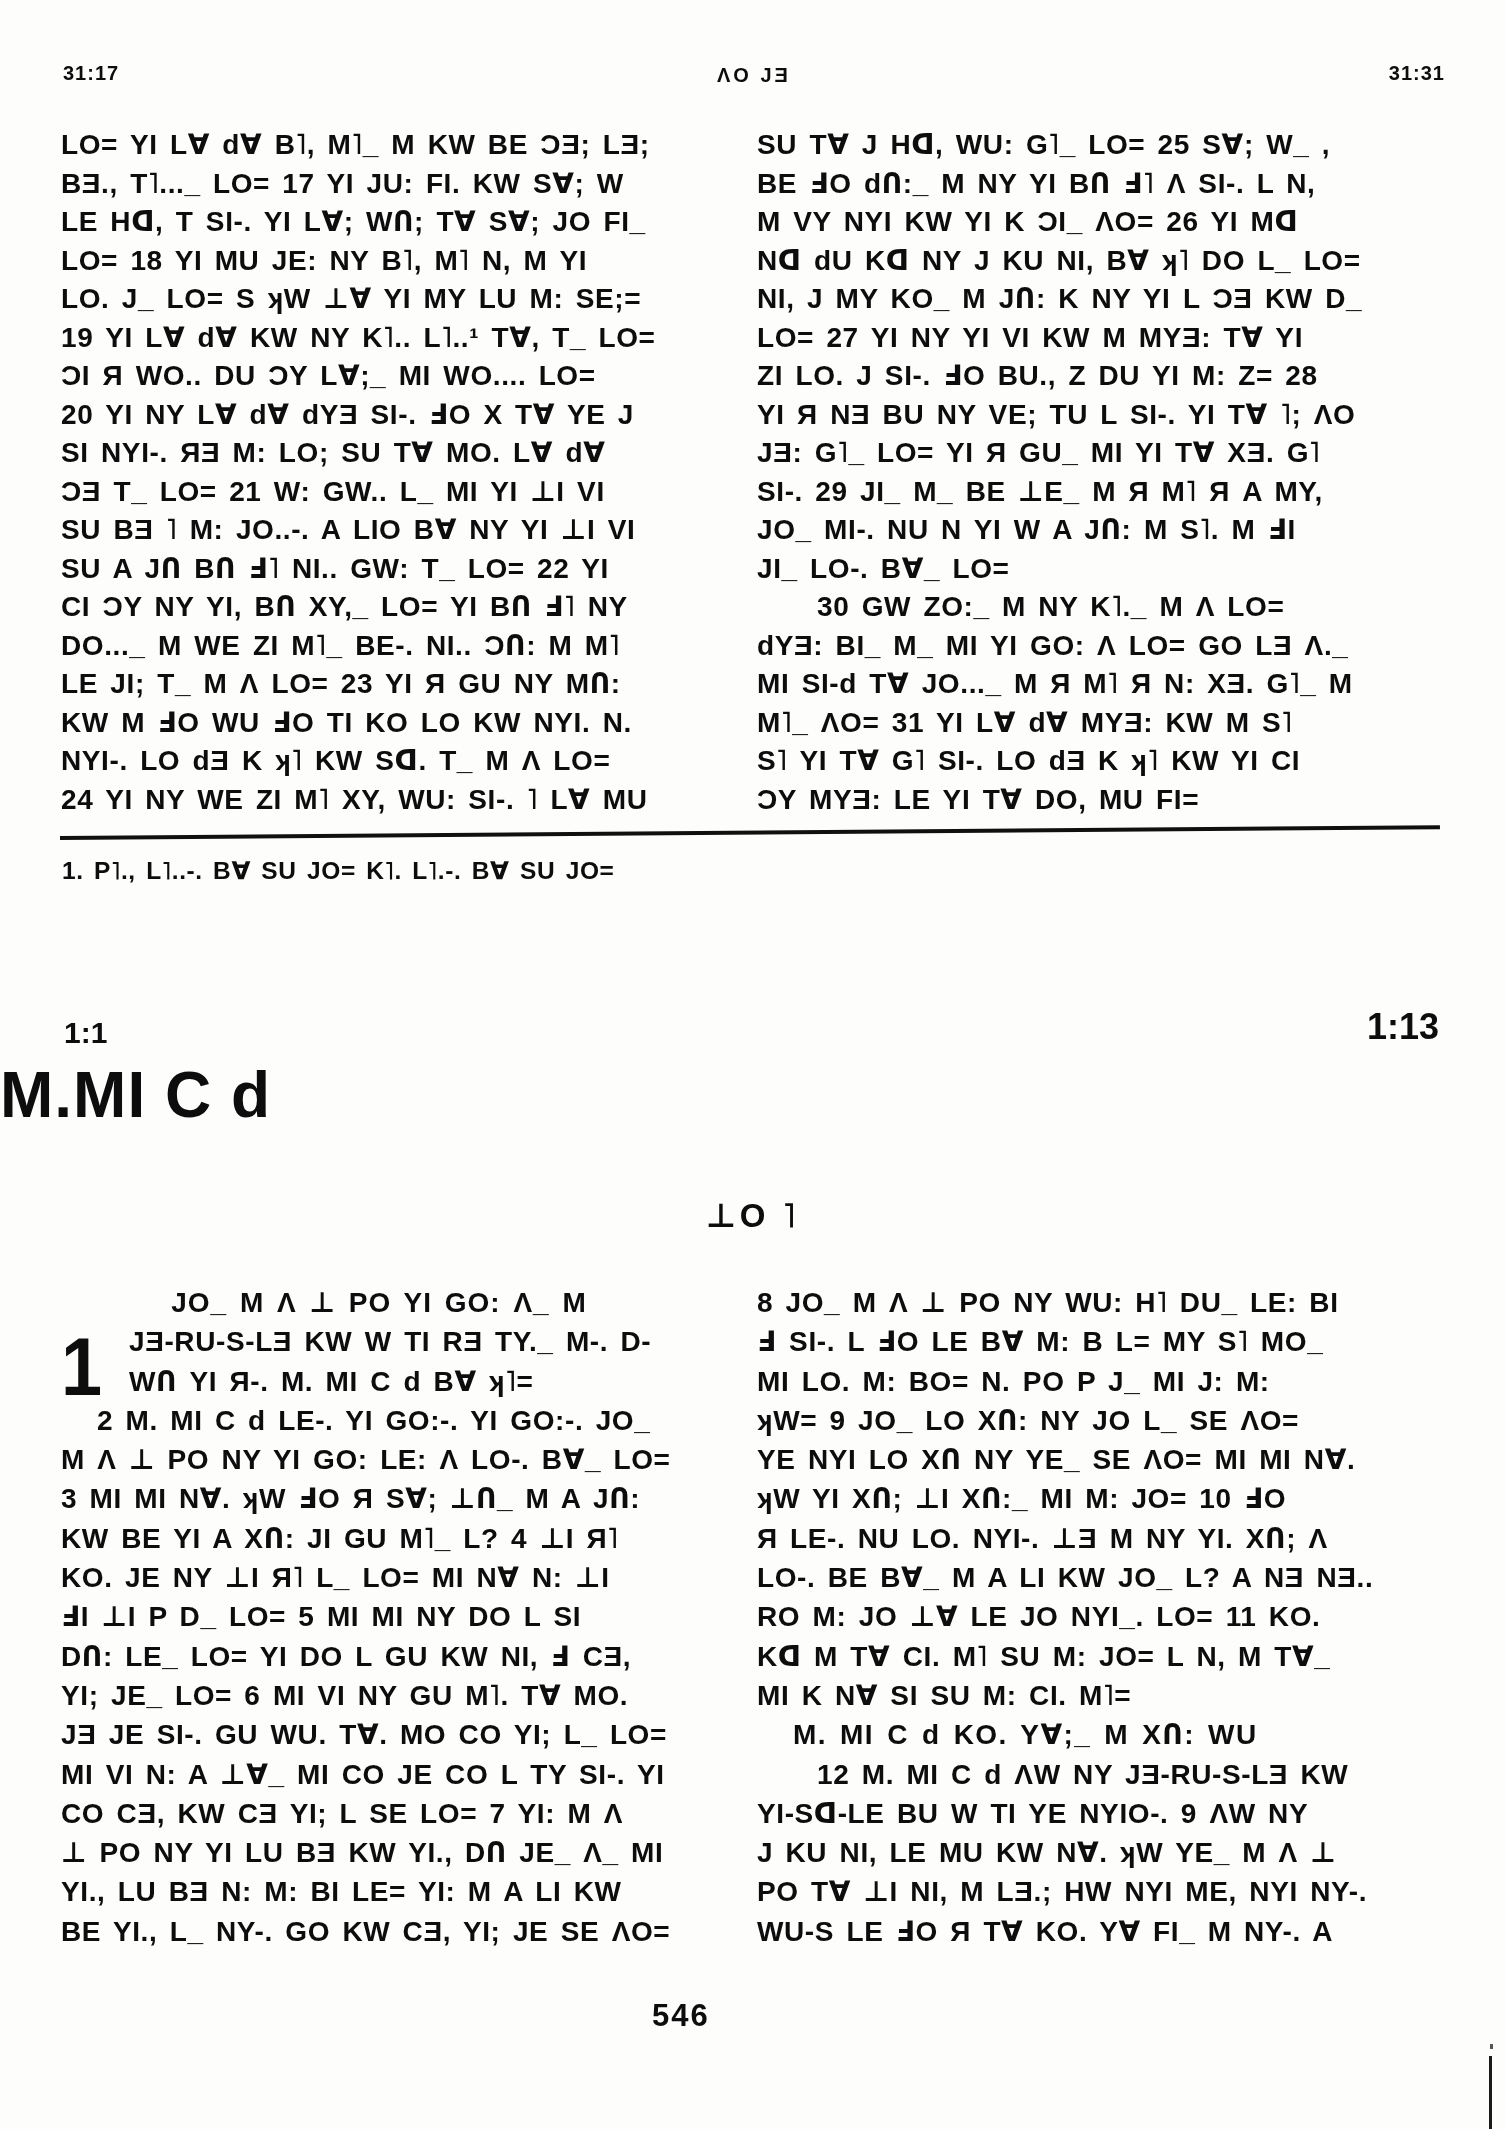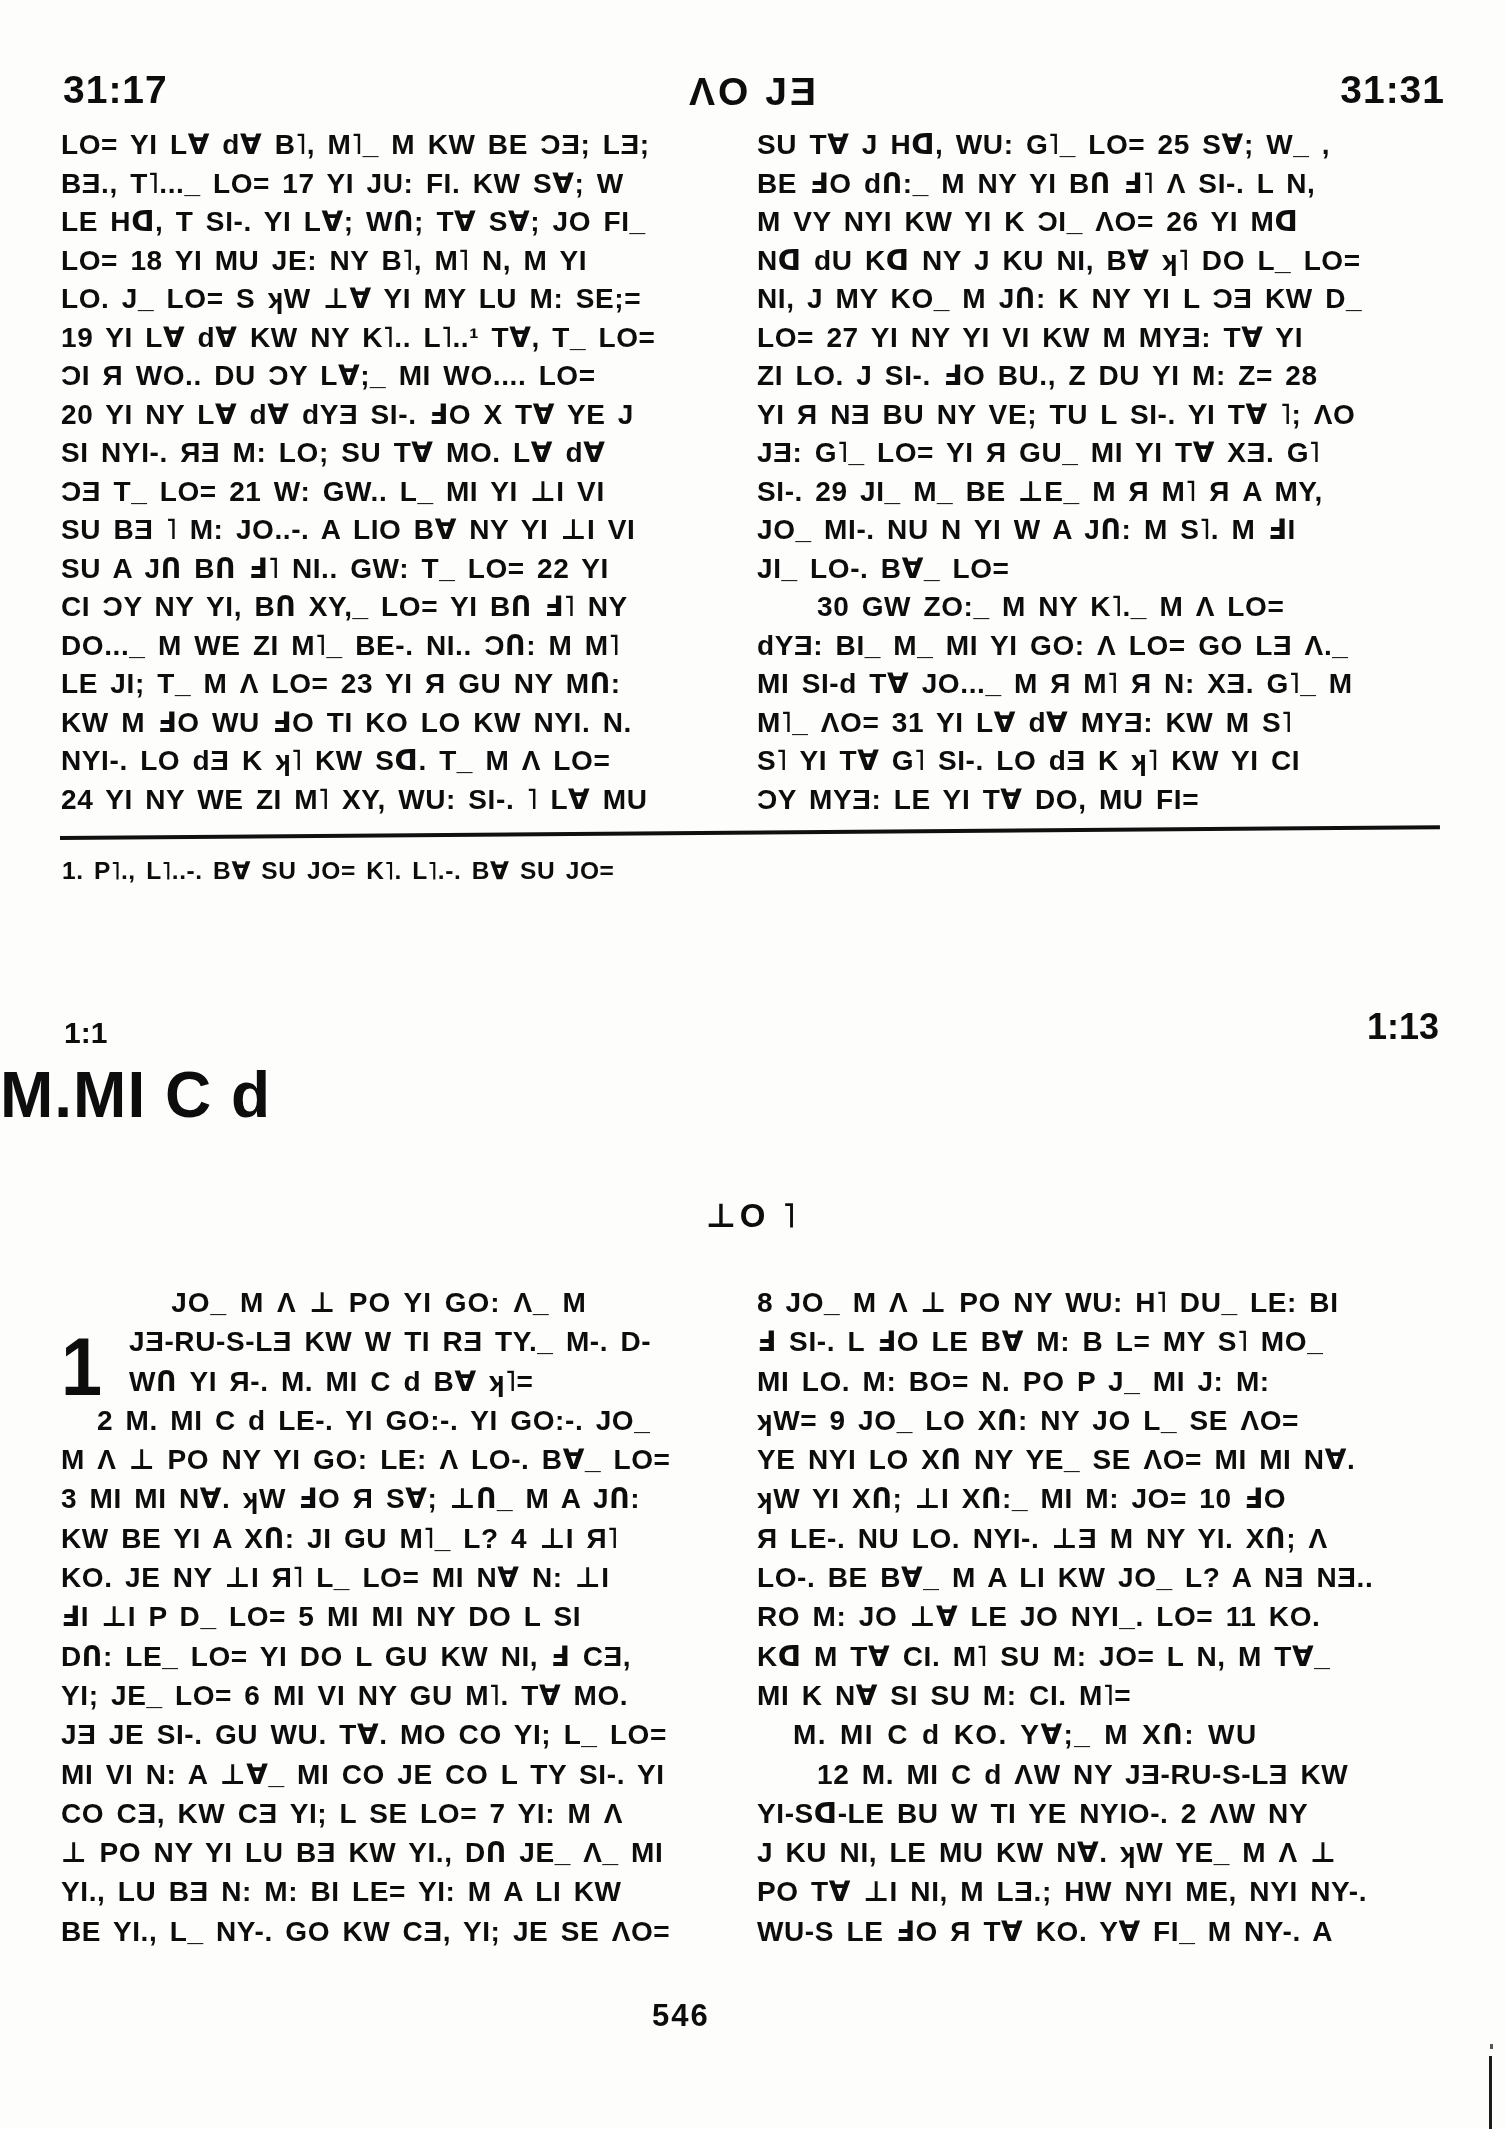--- a/index.html
+++ b/index.html
@@ -1,18 +1,18 @@
 <!DOCTYPE html>
 <html><head>
 <meta charset="utf-8">
 <style>
   html,body{margin:0;padding:0;background:#e8e8e8;}
   .page{position:relative;width:1505px;height:2129px;background:#fdfdfc;color:#0d0d0d;
         font-family:"Liberation Sans","DejaVu Sans",sans-serif;font-weight:bold;overflow:hidden;}
-  .hdr{position:absolute;top:68px;left:61px;right:58px;height:40px;font-size:39px;letter-spacing:1px;}
+  .hdr{position:absolute;top:62px;left:61px;right:58px;height:40px;font-size:20px;letter-spacing:1px;}
   .hdr .l{position:absolute;left:2px;top:0;}
   .hdr .c{position:absolute;left:0;right:0;top:2px;text-align:center;letter-spacing:3px;}
   .hdr .r{position:absolute;right:2px;top:0;margin-left:32px;}
   .col{position:absolute;font-size:28px;letter-spacing:0.6px;word-spacing:4px;}
   .line{white-space:nowrap;height:38.5px;line-height:38.5px;}
   .s2 .line{height:39.3px;line-height:39.3px;}
   .ind-sm{padding-left:36px;}
   .ind-md{padding-left:60px;}
   .head{letter-spacing:1.4px;}
   .c1l{left:61px;top:126px;width:670px;}
@@ -130,21 +130,21 @@
       <div class="line">ʞW= 9 JO_ LO XՈ: NY JO L_ SE ΛO=</div>
       <div class="line">YE NYI LO XՈ NY YE_ SE ΛO= MI MI N∀.</div>
       <div class="line">ʞW YI XՈ; ⊥I XՈ:_ MI M: JO= 10 ℲO</div>
       <div class="line">Я LE-. NU LO. NYI-. ⊥Ǝ M NY YI. XՈ; Λ</div>
       <div class="line">LO-. BE B∀_ M A LI KW JO_ L? A NƎ NƎ..</div>
       <div class="line">RO M: JO ⊥∀ LE JO NYI_. LO= 11 KO.</div>
       <div class="line">Kᗡ M T∀ CI. M˥ SU M: JO= L N, M T∀_</div>
       <div class="line">MI K N∀ SI SU M: CI. M˥=</div>
       <div class="line ind-sm head">M. MI C d KO. Y∀;_ M XՈ: WU</div>
       <div class="line ind-md">12 M. MI C d ΛW NY JƎ-RU-S-LƎ KW</div>
-      <div class="line">YI-Sᗡ-LE BU W TI YE NYIO-. 2 ΛW NY</div>
+      <div class="line">YI-Sᗡ-LE BU W TI YE NYIO-. 9 ΛW NY</div>
       <div class="line">J KU NI, LE MU KW N∀. ʞW YE_ M Λ ⊥</div>
       <div class="line">PO T∀ ⊥I NI, M LƎ.; HW NYI ME, NYI NY-.</div>
       <div class="line">WU-S LE ℲO Я T∀ KO. Y∀ FI_ M NY-. A</div>
     </div>
 
   <div class="pagenum">546</div>
 
   <div class="artifact"></div>
   <div class="artifact-dot"></div>
 

